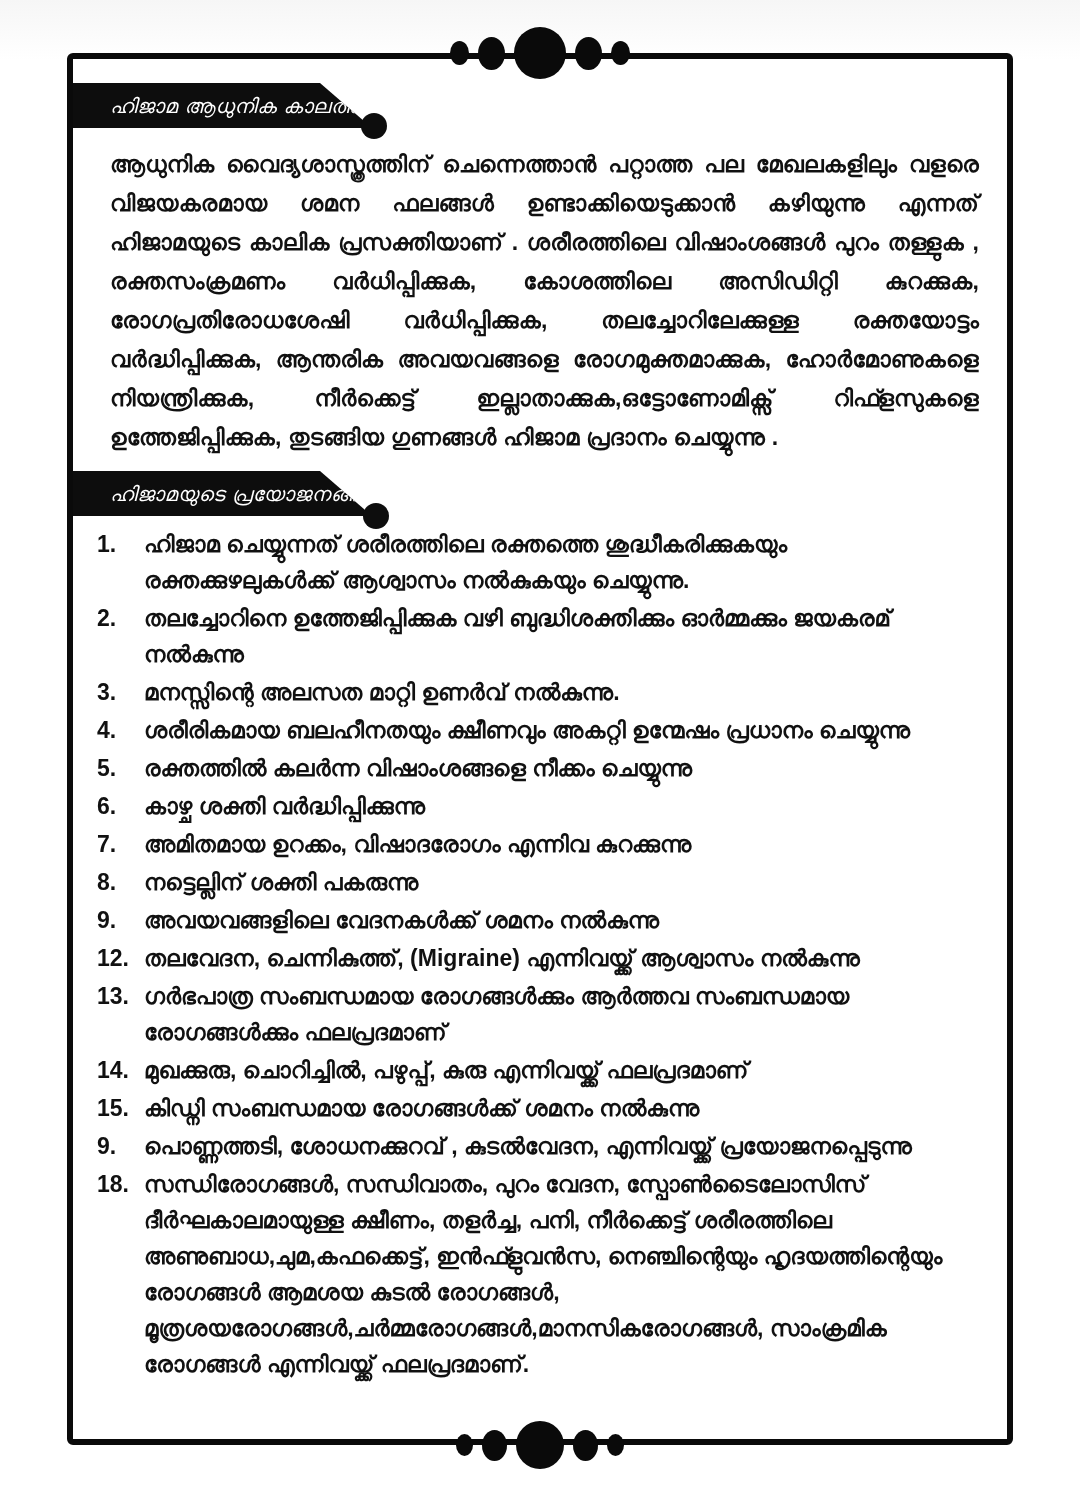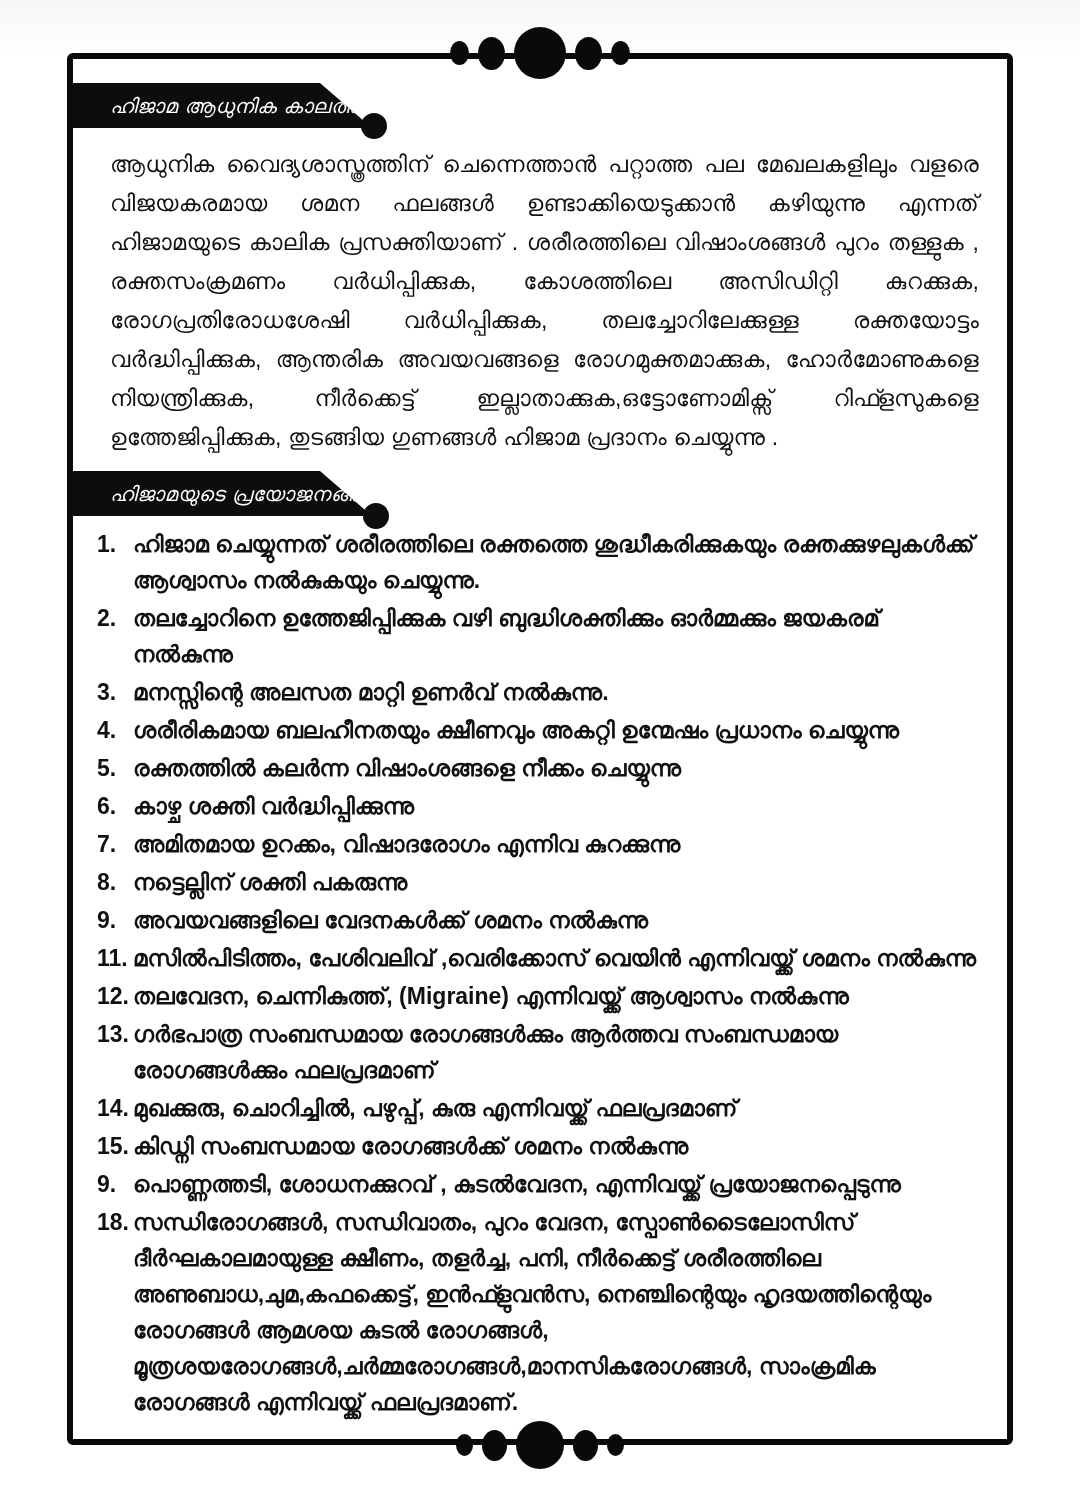--- a/index.html
+++ b/index.html
@@ -70,40 +70,40 @@
   .r1-wrap{margin-top:24px;}
   .r1-wrap .ribbon-dot{left:288px;top:30px;}
   .r2-wrap{margin-top:14px;}
   .r2-wrap .ribbon-dot{left:290px;top:32px;}
   
   .intro{
     margin:17px 28px 0 37px;
     font-size:23px;
     line-height:39px;
     text-align:justify;
-    font-weight:normal;
+    font-weight:bold;
     letter-spacing:.2px;
   }
   
   .benefits{
     list-style:none;
     margin:10px 26px 0 24px;
   }
   .benefits li{
     display:flex;
     font-size:23px;
     line-height:36px;
     font-weight:bold;
     margin-bottom:2px;
   }
   .benefits .num{
     flex:0 0 36px;
     white-space:nowrap;
   }
-  .benefits .txt{flex:1;}
+  .benefits .txt{flex:1;margin-left:11px;}
 </style>
 </head>
 <body>
 
 <div class="page">
 
   <div class="frame">
 
     <div class="ribbon-wrap r1-wrap">
       <div class="ribbon">
@@ -152,24 +152,20 @@
         </li>
         <li>
           <span class="num">8.</span>
           <span class="txt">നട്ടെല്ലിന് ശക്തി പകരുന്നു</span>
         </li>
         <li>
           <span class="num">9.</span>
           <span class="txt">അവയവങ്ങളിലെ വേദനകൾക്ക് ശമനം നൽകുന്നു</span>
         </li>
         <li>
-          <span class="num">11.</span>
-          <span class="txt">മസിൽപിടിത്തം, പേശിവലിവ് ,വെരിക്കോസ് വെയിൻ എന്നിവയ്ക്ക് ശമനം നൽകുന്നു</span>
-        </li>
-        <li>
           <span class="num">12.</span>
           <span class="txt">തലവേദന, ചെന്നികുത്ത്, (Migraine)  എന്നിവയ്ക്ക് ആശ്വാസം നൽകുന്നു</span>
         </li>
         <li>
           <span class="num">13.</span>
           <span class="txt">ഗർഭപാത്ര സംബന്ധമായ രോഗങ്ങൾക്കും ആർത്തവ സംബന്ധമായ രോഗങ്ങൾക്കും ഫലപ്രദമാണ്</span>
         </li>
         <li>
           <span class="num">14.</span>
           <span class="txt">മുഖക്കുരു, ചൊറിച്ചിൽ, പഴുപ്പ്, കുരു എന്നിവയ്ക്ക് ഫലപ്രദമാണ്</span>

